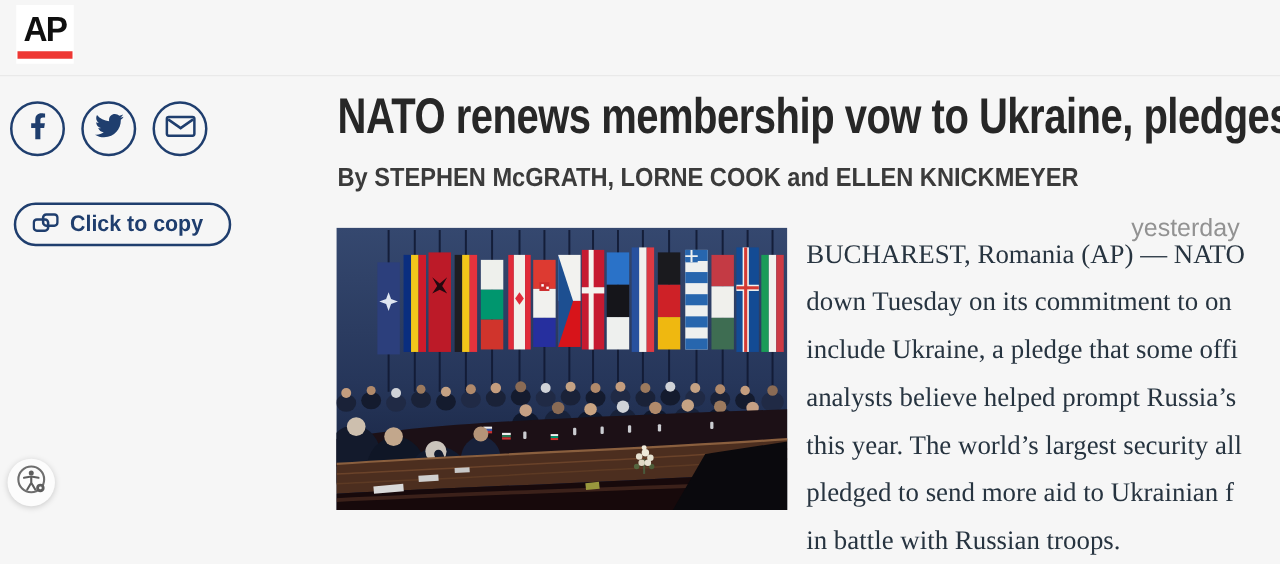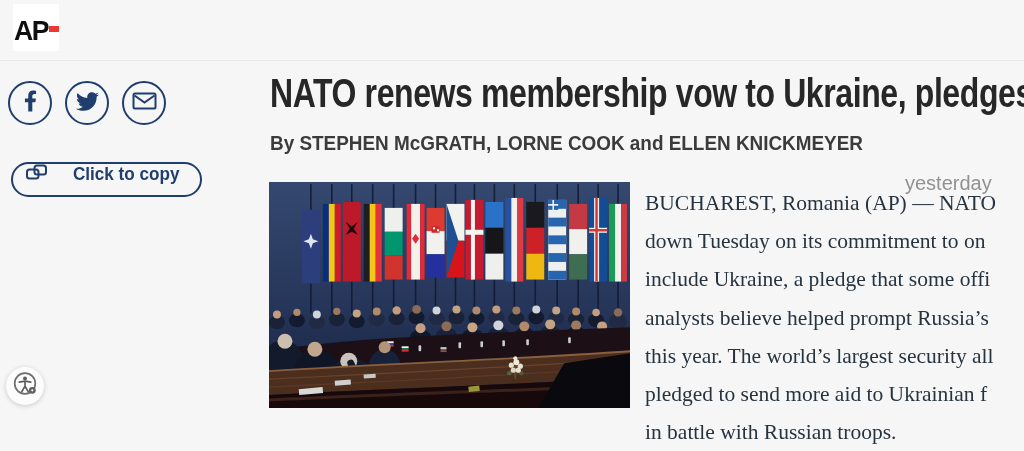--- a/index.html
+++ b/index.html
@@ -6,30 +6,30 @@
   body{
     width:1024px;height:451px;
     background:#f6f6f6;
     overflow:hidden;
     position:relative;
     font-family:"Liberation Sans",sans-serif;
   }
   
   .header-divider{position:absolute;left:0;top:60px;width:1024px;height:1px;background:#e9e9e9;}
   .ap-logo{position:absolute;left:13px;top:4px;width:46px;height:47px;background:#ffffff;
-    display:flex;flex-direction:row;align-items:center;justify-content:flex-start;cursor:pointer;}
+    display:flex;flex-direction:column;align-items:center;justify-content:flex-start;cursor:pointer;}
   .ap-logo-text{font-weight:800;font-size:28px;line-height:1;letter-spacing:-1.5px;color:#0f0f0f;
     margin-top:6px;transform:scaleX(.95);}
   .ap-logo-bar{width:44px;height:6px;background:#ee3733;margin-top:3px;}
   
   .share-row{position:absolute;left:8px;top:81px;display:flex;gap:13px;}
   .share-circle{width:44px;height:44px;border:2.5px solid #1f3e6e;border-radius:50%;
     box-sizing:border-box;display:flex;align-items:center;justify-content:center;cursor:pointer;background:transparent;}
   .copy-pill{position:absolute;left:11px;top:162px;height:35px;min-width:167px;box-sizing:border-box;
-    border:2px solid #1f3e6e;border-radius:18px;display:flex;align-items:flex-start;gap:26px;
+    border:2px solid #1f3e6e;border-radius:18px;display:flex;align-items:center;gap:9px;
     padding:0 15px 0 13px;cursor:pointer;background:transparent;}
   .copy-label{color:#1f3e6e;font-size:18px;font-weight:600;transform:scaleX(.95);transform-origin:left;white-space:nowrap;}
   
   .a11y-btn{position:absolute;left:6px;top:367px;width:38px;height:38px;border-radius:50%;
     background:#fcfcfc;box-shadow:0 1px 5px rgba(0,0,0,.18);display:flex;align-items:center;justify-content:center;cursor:pointer;}
   
   .headline{position:absolute;left:270px;top:71px;font-size:40px;font-weight:700;color:#272727;
     letter-spacing:-.5px;white-space:nowrap;transform:scaleX(.8);transform-origin:left top;}
   .byline{position:absolute;left:270px;top:131px;font-size:21px;font-weight:600;color:#3b3b3b;
     white-space:nowrap;transform:scaleX(.9);transform-origin:left top;}

